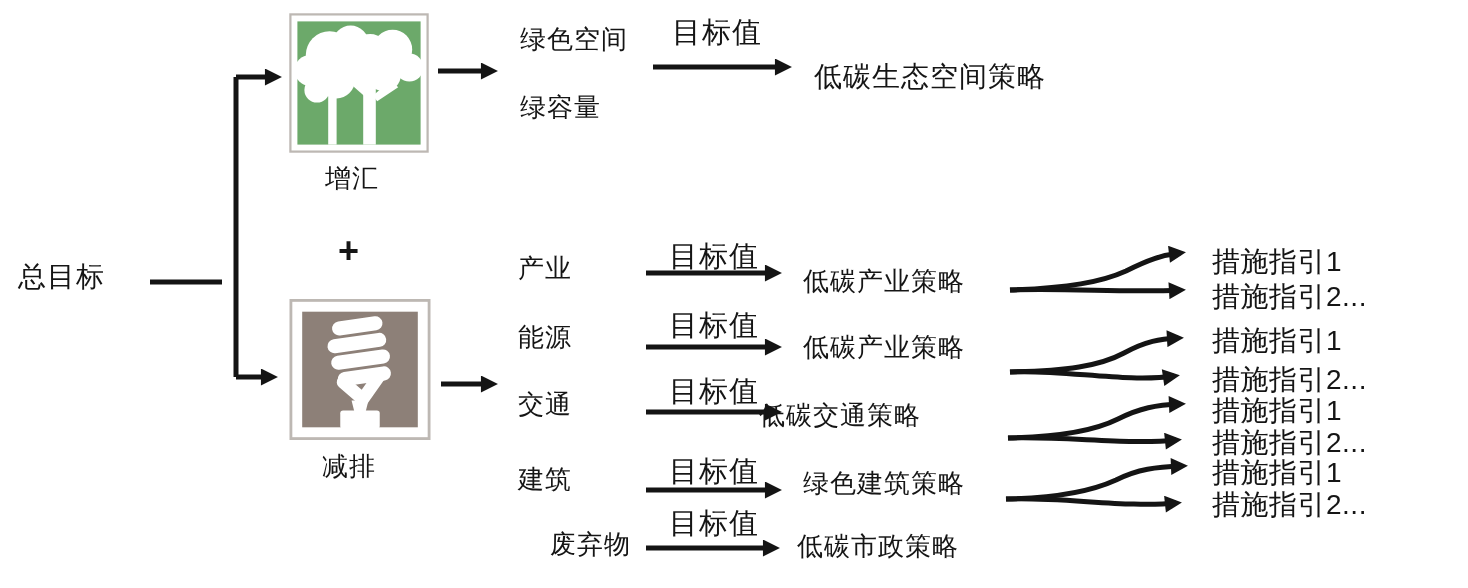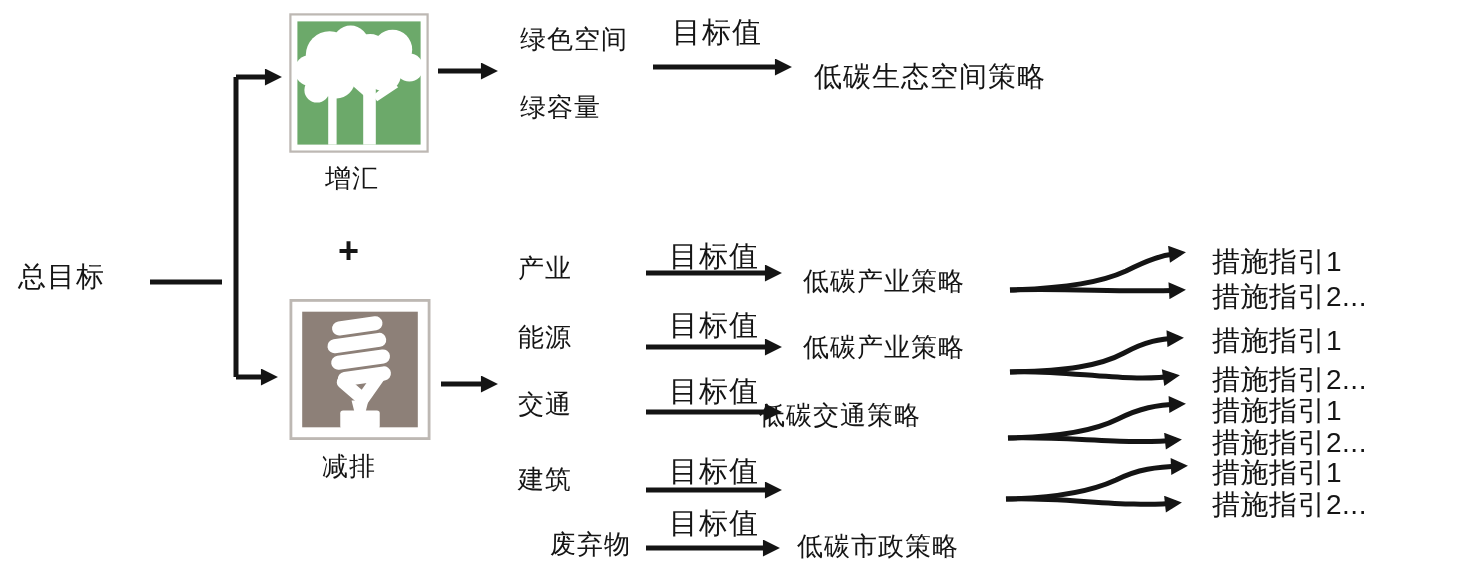--- a/index.html
+++ b/index.html
@@ -137,20 +137,21 @@
 
   <div class="lbl target" style="left:669px; top:256px;">目标值</div>
   <div class="lbl target" style="left:669px; top:325px;">目标值</div>
   <div class="lbl target" style="left:669px; top:391px;">目标值</div>
   <div class="lbl target" style="left:669px; top:471px;">目标值</div>
   <div class="lbl target" style="left:669px; top:523px;">目标值</div>
 
   <div class="lbl" style="left:803px; top:281px;">低碳产业策略</div>
   <div class="lbl" style="left:803px; top:347px;">低碳产业策略</div>
   <div class="lbl" style="left:759px; top:415px;">低碳交通策略</div>
+  <div class="lbl" style="left:803px; top:483px;">绿色建筑策略</div>
   <div class="lbl" style="left:797px; top:546px;">低碳市政策略</div>
 
   <div class="lbl measure" style="left:1212px; top:262px;">措施指引1</div>
   <div class="lbl measure" style="left:1212px; top:297px;">措施指引2...</div>
   <div class="lbl measure" style="left:1212px; top:341px;">措施指引1</div>
   <div class="lbl measure" style="left:1212px; top:380px;">措施指引2...</div>
   <div class="lbl measure" style="left:1212px; top:411px;">措施指引1</div>
   <div class="lbl measure" style="left:1212px; top:443px;">措施指引2...</div>
   <div class="lbl measure" style="left:1212px; top:473px;">措施指引1</div>
   <div class="lbl measure" style="left:1212px; top:505px;">措施指引2...</div>

